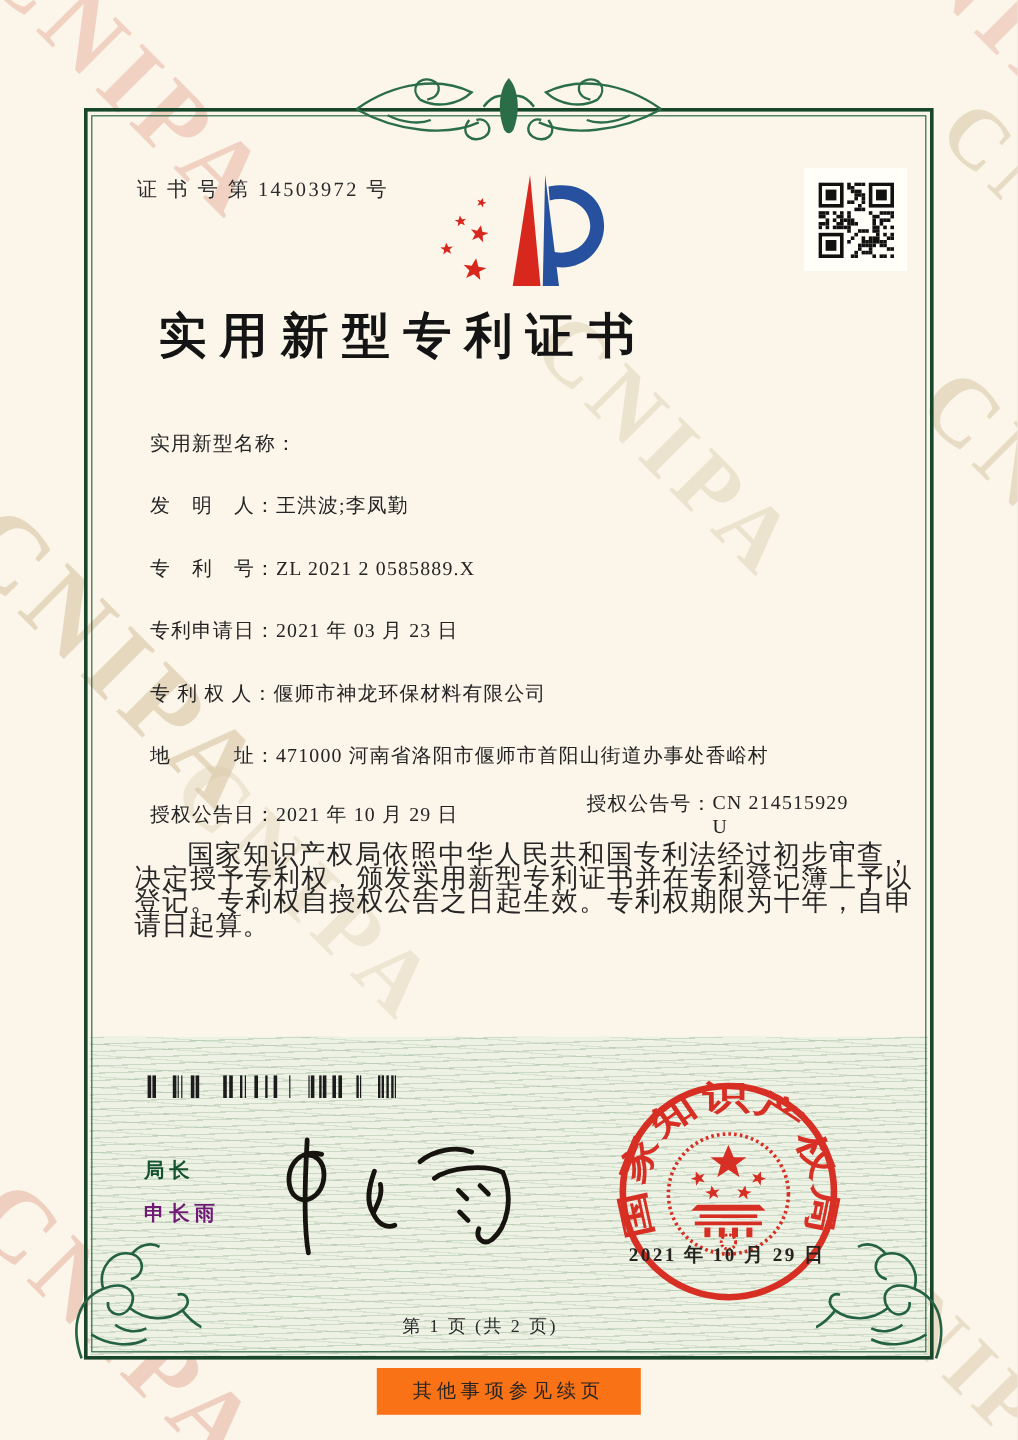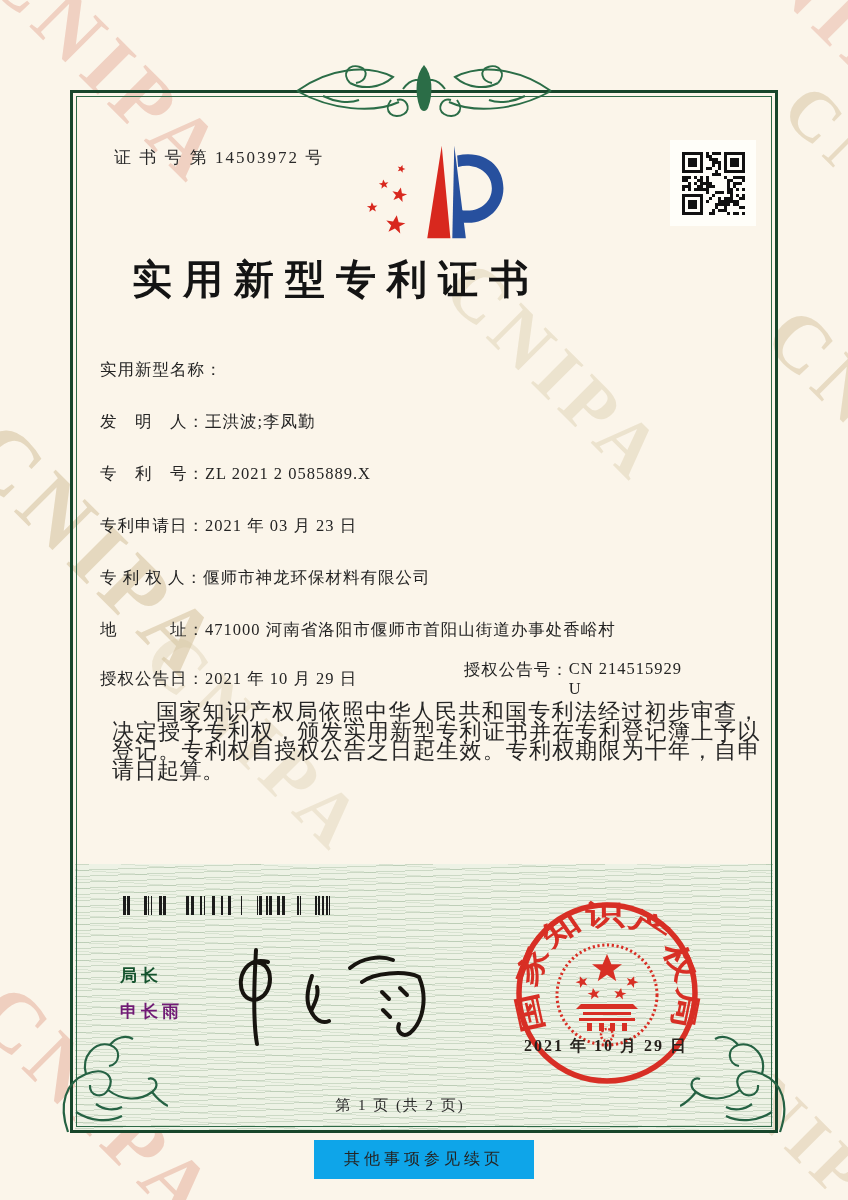--- a/index.html
+++ b/index.html
@@ -55,21 +55,21 @@
   .qr-wrap{
     position:absolute; z-index:5; left:670px; top:140px; width:86px; height:86px;
     background:#fffef9; display:flex; align-items:center; justify-content:center;
   }
   .title{
     position:absolute; z-index:5; left:0; width:672px; top:252px;
     text-align:center; font-size:40px; font-weight:bold; letter-spacing:11px; color:#141414;
   }
 
   
-  .fields{position:absolute; z-index:5; left:100px; top:344px; width:600px;}
+  .fields{position:absolute; z-index:5; left:125px; top:344px; width:600px;}
   .frow{height:52px; display:flex; align-items:center; font-size:16.5px;}
   .flabel{white-space:pre; letter-spacing:1px; color:#242424;}
   .fvalue{letter-spacing:1px; color:#242424;}
   .grant{height:46px; display:flex; align-items:center; font-size:16.5px;}
   .grant .col1{width:322px; display:flex;}
   .grant .col2{display:flex;margin-left:42px;}
 
   
   .paras{
     position:absolute; z-index:5; left:112px; top:702px; width:648px;
@@ -95,21 +95,21 @@
     position:absolute; z-index:7; left:524px; top:1036px;
     font-size:16px; font-weight:600; letter-spacing:2px; color:#26221d; white-space:pre;
   }
 
   .page-num{
     position:absolute; z-index:5; left:0; width:800px; top:1096px;
     text-align:center; font-size:15px; letter-spacing:2px; color:#2a2a2a;
   }
   .continuation{
     position:absolute; z-index:5; left:50%; transform:translateX(-50%); top:1140px;
-    background:#0ea5e9; padding:9px 30px; font-size:16px; letter-spacing:4px; color:#242424;
+    background:#f97316; padding:9px 30px; font-size:16px; letter-spacing:4px; color:#242424;
   }
 </style>
 </head>
 <body>
 
 <div class="page">
 
   <span class="wm wm1">CNIPA</span>
   <span class="wm wm2">CNIPA</span>
   <span class="wm wm3">CNIPA</span>

